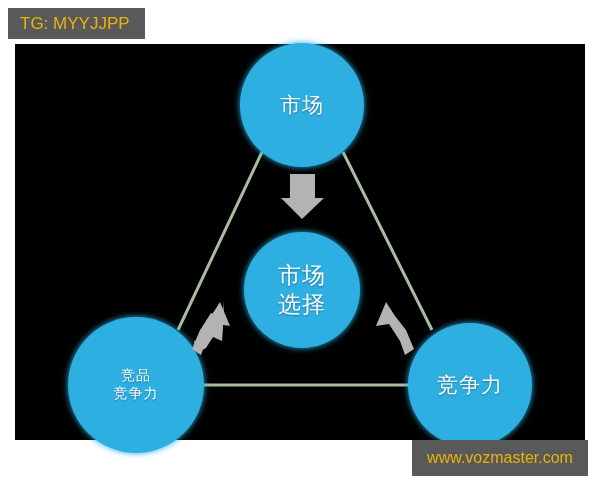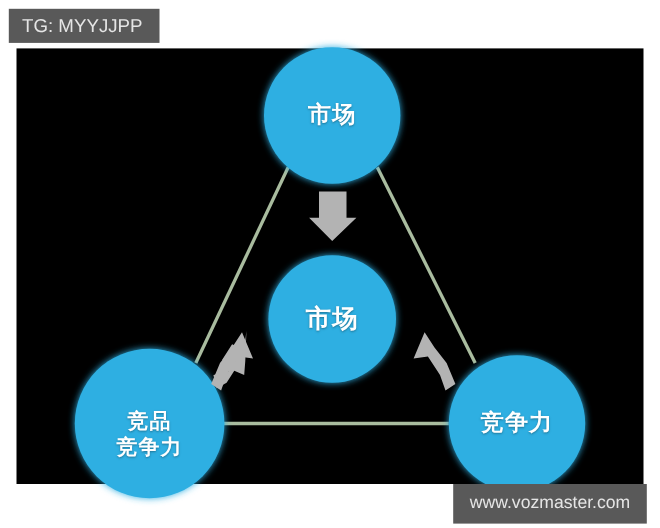--- a/index.html
+++ b/index.html
@@ -42,39 +42,39 @@
     width: 600px;
     height: 480px;
     pointer-events: none;
   }
 
   
   .node-label {
     position: absolute;
     text-align: center;
     color: #ffffff;
-    font-weight: bold;
+    font-weight: normal;
     line-height: 1.28;
     letter-spacing: 1px;
     text-shadow: 0 1px 2px rgba(0,0,0,0.35);
     white-space: nowrap;
     transform: translate(-50%, -50%);
   }
   .node-label .ln { display: block; }
 
   #label-top       { left: 302px; top: 105px; font-size: 21px; }
   #label-center    { left: 302px; top: 290px; font-size: 23px; }
-  #label-bleft     { left: 136px; top: 396px; font-size: 19px; }
+  #label-bleft     { left: 136px; top: 385px; font-size: 14px; }
   #label-bright    { left: 470px; top: 385px; font-size: 21px; }
 
   
   .badge {
     position: absolute;
     background: #595959;
-    color: #e5e5e5;
+    color: #eab308;
     display: flex;
     align-items: center;
     justify-content: center;
   }
   #badge-tg {
     left: 8px;
     top: 8px;
     width: 137px;
     height: 31px;
     font-size: 17px;
@@ -131,20 +131,21 @@
       <polygon fill="#b3b3b3" points="386,302 376,326 389,324 400,341 405,355 414,349 406,330 395,316"></polygon>
     </g>
   </svg>
 
   <div class="node-label" id="label-top">
     <span class="ln">市场</span>
   </div>
 
   <div class="node-label" id="label-center">
     <span class="ln">市场</span>
+    <span class="ln">选择</span>
   </div>
 
   <div class="node-label" id="label-bleft">
     <span class="ln">竞品</span>
     <span class="ln">竞争力</span>
   </div>
 
   <div class="node-label" id="label-bright">
     <span class="ln">竞争力</span>
   </div>

